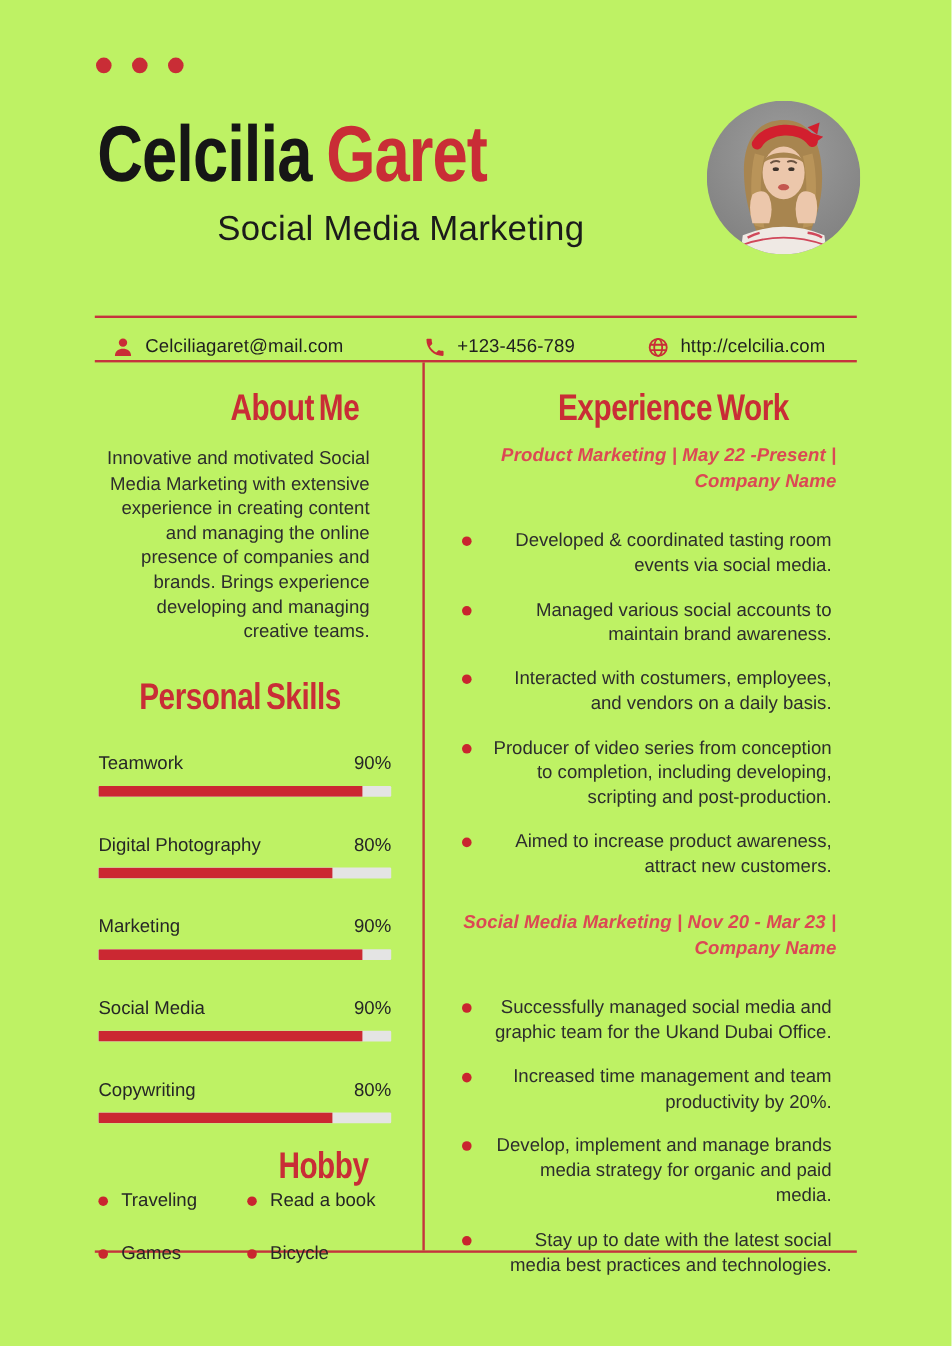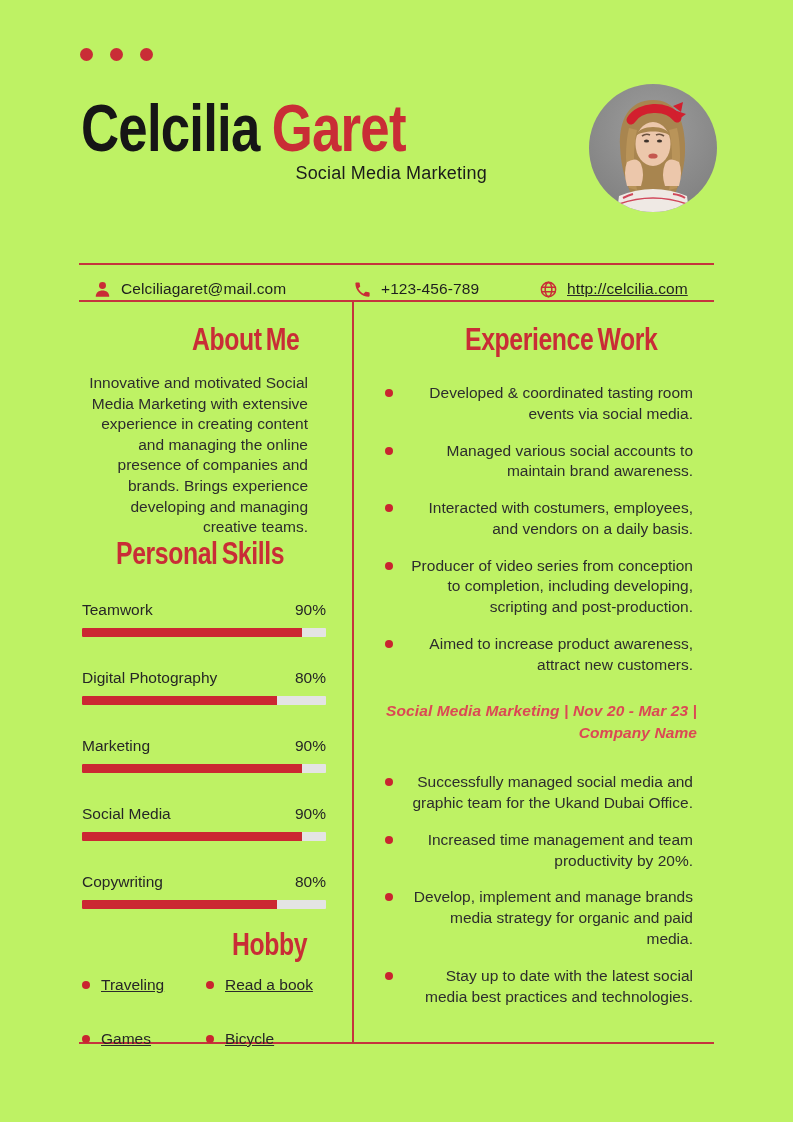--- a/index.html
+++ b/index.html
@@ -11,56 +11,56 @@
   .dots{position:absolute;left:80px;top:48px;display:flex;gap:17px;}
   .dots span{width:13px;height:13px;border-radius:50%;background:#c92d36;}
   
   .name-block{position:absolute;left:81px;top:94px;}
   .name{
     display:inline-block;font-size:66px;font-weight:800;line-height:1.04;
     letter-spacing:-1px;word-spacing:-2px;white-space:nowrap;
     transform:scaleX(0.80);transform-origin:0 50%;color:#161616;
   }
   .name .red{color:#c92d36;}
-  .subtitle{font-size:18px;font-weight:500;color:#1b1b1b;letter-spacing:0.2px;}
+  .subtitle{margin-top:12px;font-size:29px;font-weight:500;color:#1b1b1b;letter-spacing:0.2px;}
   .photo{position:absolute;left:589px;top:84px;width:128px;height:128px;border-radius:50%;overflow:hidden;}
   
   .contact-bar{
     position:absolute;left:79px;top:263px;width:635px;height:35px;
     border-top:2px solid #c5343d;border-bottom:2px solid #c5343d;
   }
   .contact-item{position:absolute;top:0;height:48px;display:flex;align-items:center;gap:9px;}
   .contact-item.c1{left:14px;}
   .contact-item.c2{left:274px;}
-  .contact-item.c3{left:460px;text-decoration:underline;}
+  .contact-item.c3{left:460px;}
   .contact-item .txt{font-size:15.5px;font-weight:500;color:#1f1f1f;letter-spacing:0.1px;}
   .cicon{width:19px;height:19px;flex:none;display:block;}
   
   .v-divider{position:absolute;left:352px;top:302px;width:2px;height:740px;background:#c5343d;}
   .bottom-rule{position:absolute;left:79px;top:1042px;width:635px;height:2px;background:#c5343d;}
   
   .col-left{position:absolute;left:82px;top:324px;width:244px;}
   .col-right{position:absolute;left:385px;top:324px;width:320px;}
   .sec-heading{
     display:inline-block;font-size:31px;line-height:1;font-weight:800;color:#c92d36;
     letter-spacing:-0.5px;word-spacing:-3px;white-space:nowrap;
     transform:scaleX(0.80);transform-origin:0 50%;margin:0;
   }
   .about-body{margin:18px 0 0 0;width:226px;font-size:15.5px;line-height:1.33;color:#2d2d2d;}
   
-  .skills-head{}
+  .skills-head{margin-top:27px;}
   .skills-list{margin-top:16px;}
   .skill{margin-bottom:20px;margin-top:32px;}
   .skill-row{display:flex;justify-content:space-between;align-items:baseline;font-size:15.5px;color:#262626;}
   .skill-pct{color:#262626;}
   .skill-track{margin-top:9px;height:9px;background:#e4e4e4;border-radius:1px;overflow:hidden;}
   .skill-fill{height:100%;background:#cb2832;}
   
   .hobby-head{}
-  .hobby-grid{margin-top:16px;display:grid;grid-template-columns:124px 1fr;row-gap:36px;text-decoration:underline;}
+  .hobby-grid{margin-top:5px;display:grid;grid-template-columns:124px 1fr;row-gap:26px;}
   .hobby-item{display:flex;align-items:center;gap:11px;font-size:15.5px;color:#262626;}
   .dot{width:8px;height:8px;border-radius:50%;background:#c9252f;flex:none;}
   
   .job-title{
     margin:14px 0 0 0;width:312px;font-size:15.5px;line-height:1.42;font-style:italic;
     font-weight:600;color:#dc4854;letter-spacing:0.1px;
   }
   .bullets{list-style:none;margin:28px 0 0 0;padding:0;}
   .bullets li{display:flex;margin-bottom:16px;}
   .bullets .dot{margin-top:6px;margin-right:10px;}
@@ -219,20 +219,21 @@
           <span class="dot"></span>
           <span>Bicycle</span>
         </div>
     </div>
   </div>
 
   <div class="col-right">
     <h2 class="sec-heading">Experience Work</h2>
 
     <div class="job job1">
+      <p class="job-title">Product Marketing | May 22 -Present | Company Name</p>
       <ul class="bullets">
         <li>
             <span class="dot"></span>
             <span class="btxt">Developed &amp; coordinated tasting room events via social media.</span>
           </li>
         <li>
             <span class="dot"></span>
             <span class="btxt">Managed various social accounts to maintain brand awareness.</span>
           </li>
         <li>

